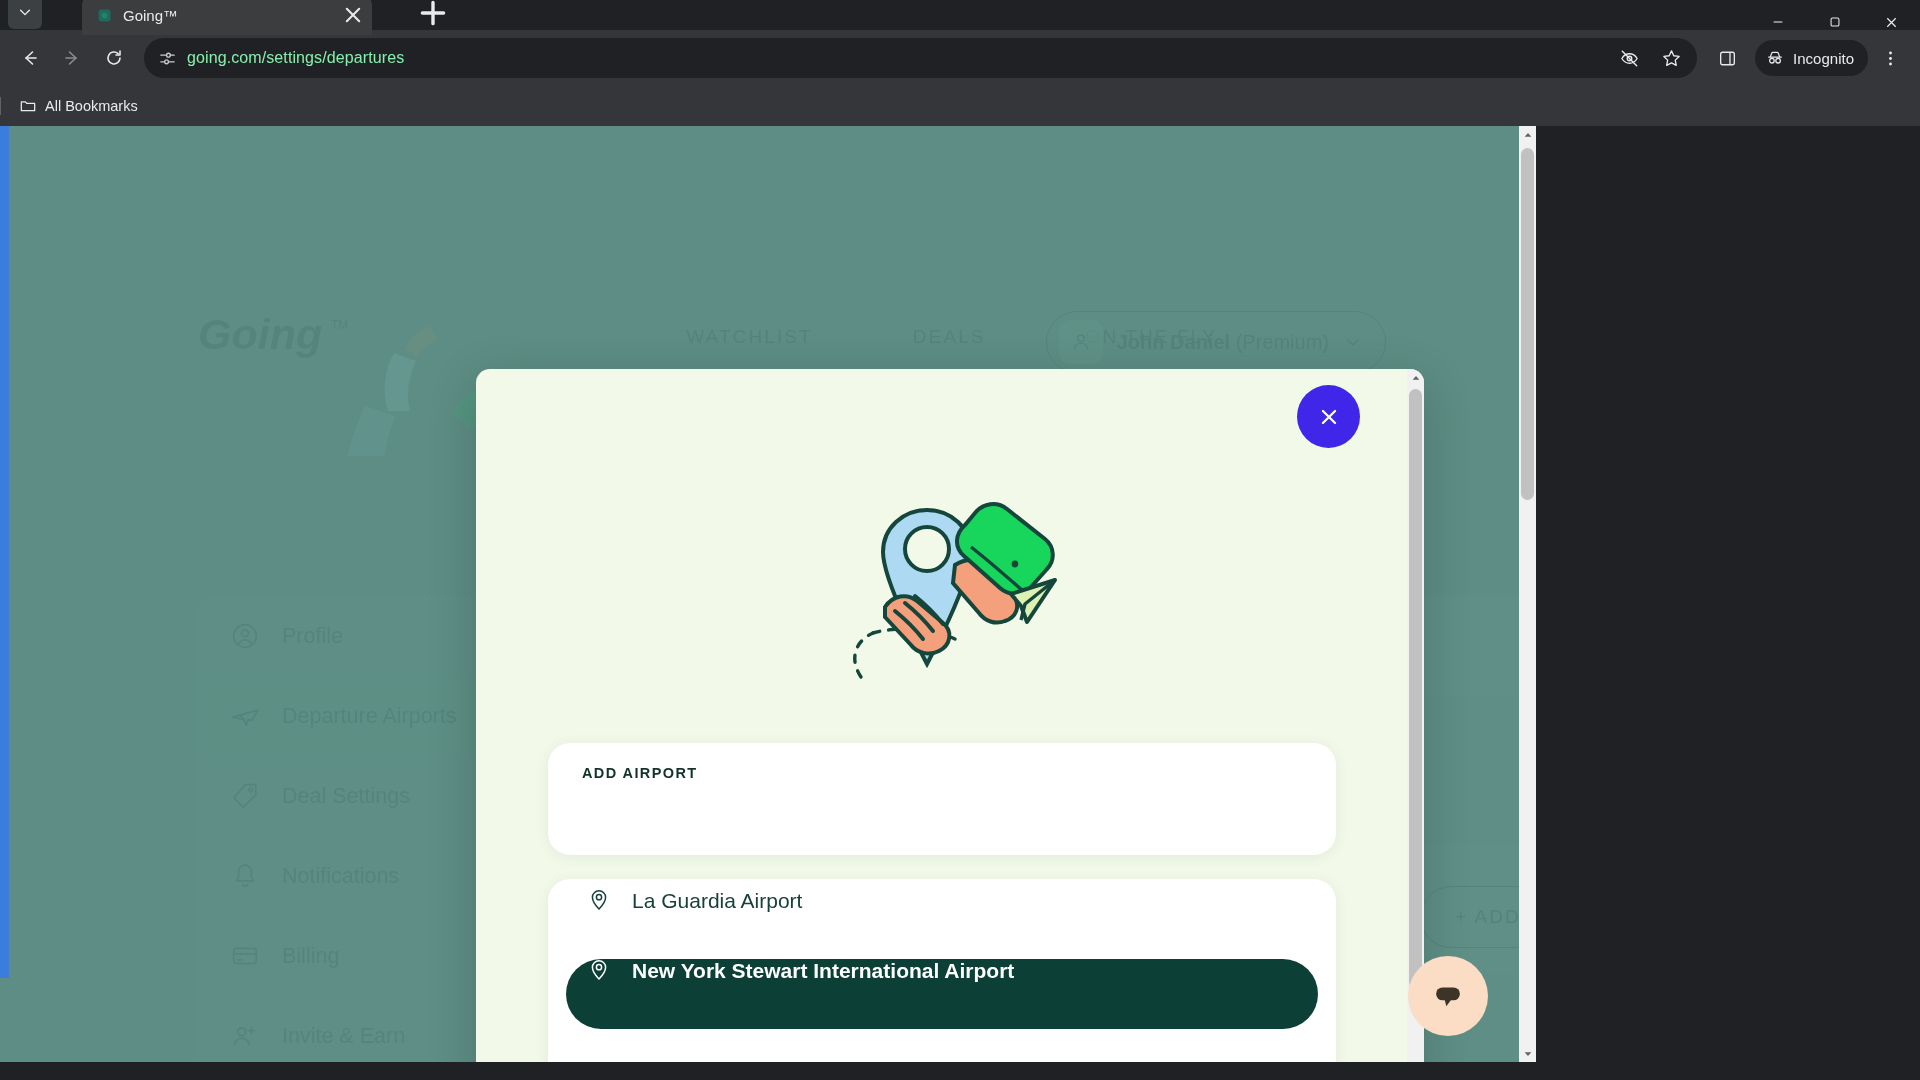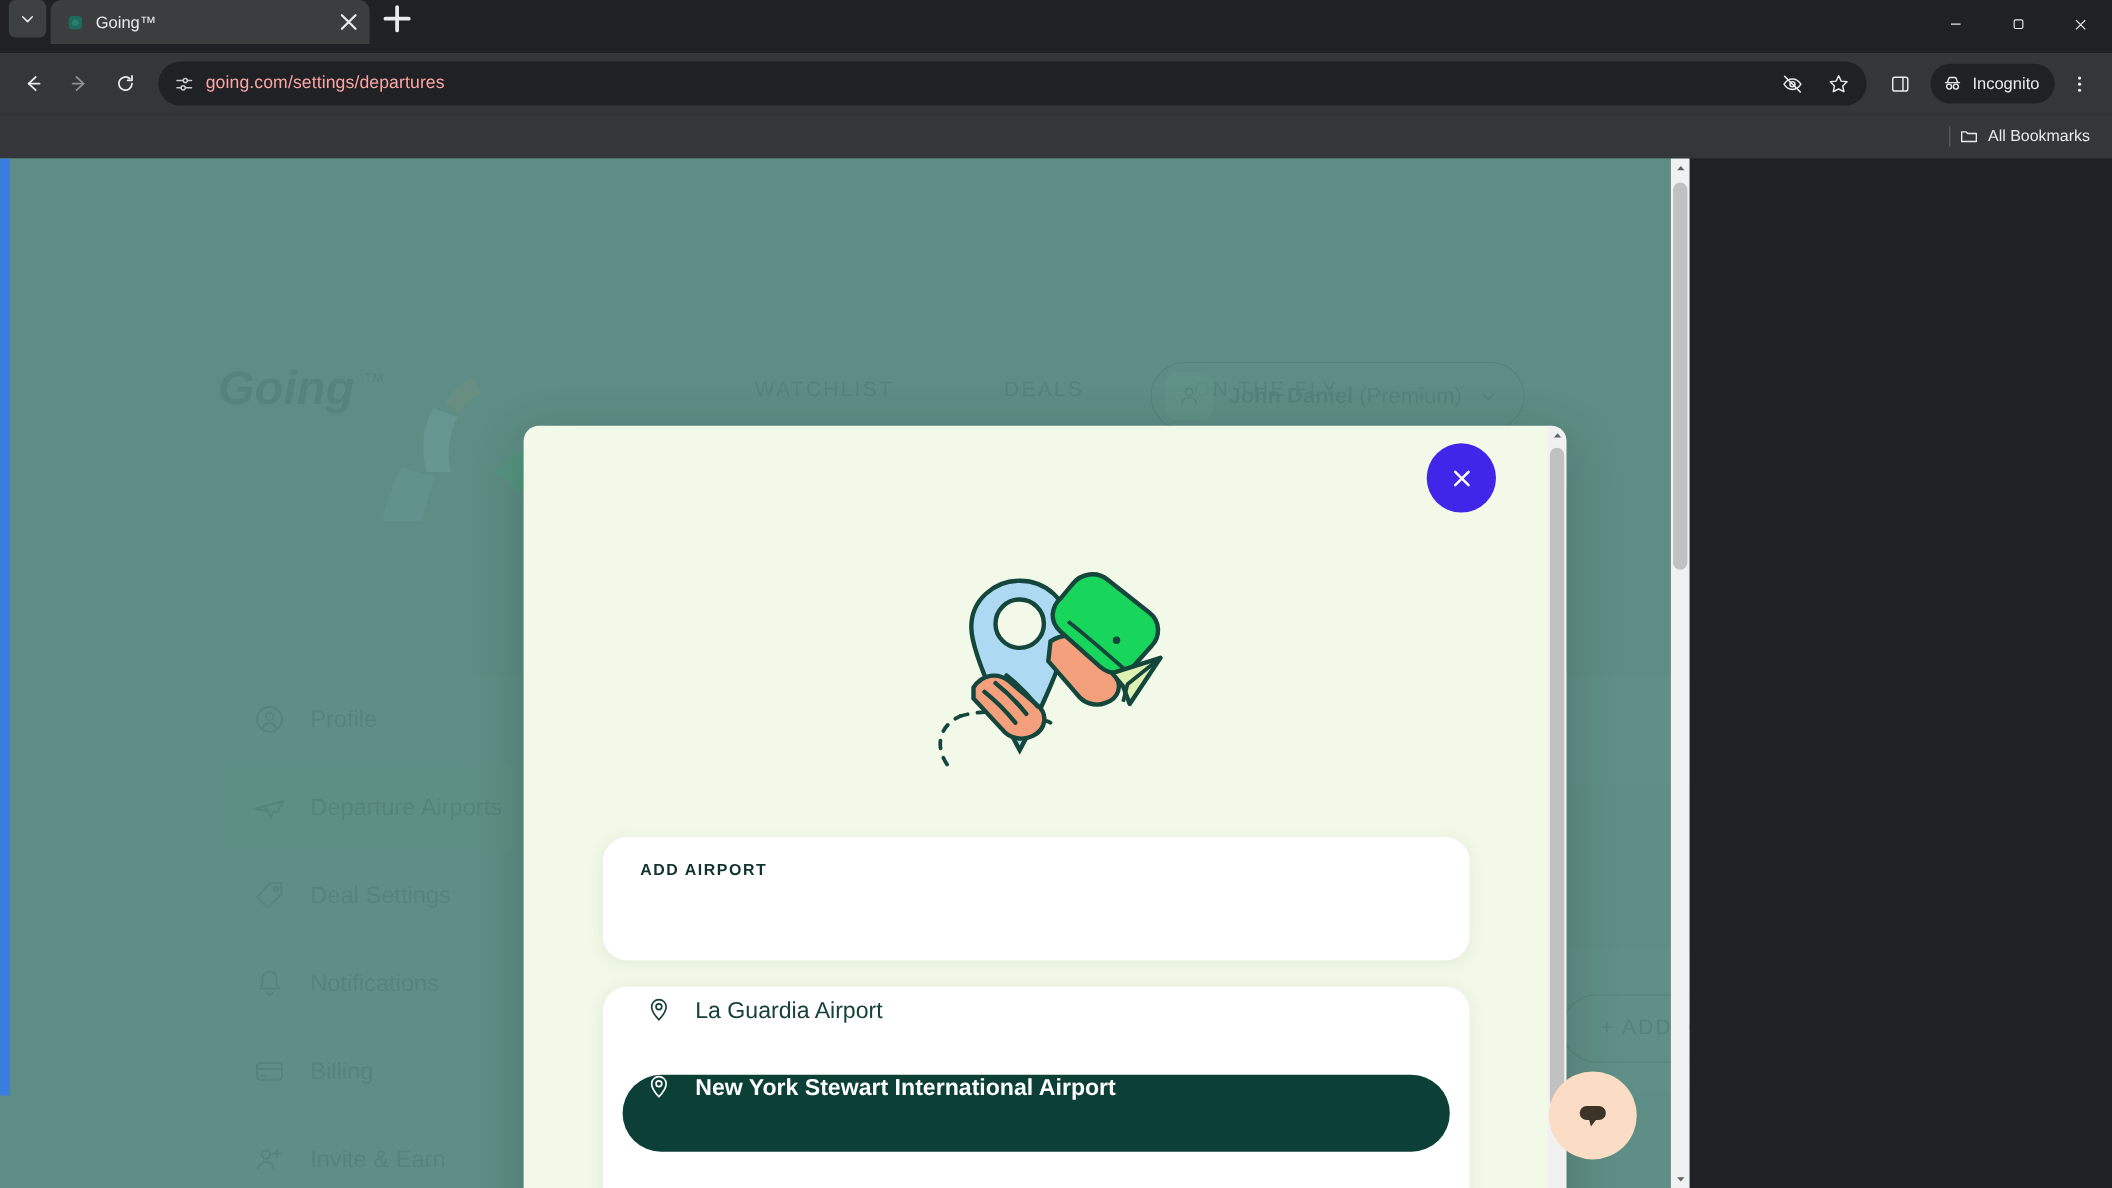--- a/index.html
+++ b/index.html
@@ -7,22 +7,23 @@
   body {
     font-family: "Liberation Sans", sans-serif;
     background: #202124;
     -webkit-font-smoothing: antialiased;
   }
 
   
   .browser { width: 1920px; height: 1080px; position: relative; }
 
   .tabstrip {
-    height: 48px; background: #202124; display: flex; align-items: flex-start;
+    height: 30px; background: #202124; display: flex; align-items: center;
     position: relative;
+    gap: 36px;
   }
   .tab-list-btn {
     width: 34px; height: 34px; margin: 0 4px 6px 8px; border-radius: 6px;
     background: #3c4043; display: flex; align-items: center; justify-content: center;
   }
   .tab-list-btn svg { width: 14px; height: 14px; }
   .tab {
     height: 40px; width: 290px; background: #3b3d3f; border-radius: 10px 10px 0 0;
     display: flex; align-items: center; padding: 0 8px 0 14px; gap: 10px;
     position: relative;
@@ -43,31 +44,31 @@
   .winctrls div { width: 57px; height: 44px; display: flex; align-items: center; justify-content: center; }
 
   .toolbar {
     height: 56px; background: #35363a; display: flex; align-items: center; padding: 0 10px; gap: 2px;
   }
   .tbtn { width: 40px; height: 40px; border-radius: 50%; display: flex; align-items: center; justify-content: center; }
   .omnibox {
     flex: 1; height: 40px; background: #202124; border-radius: 20px; display: flex;
     align-items: center; padding: 0 6px 0 14px; margin-left: 8px; gap: 10px;
   }
-  .omnibox .url { color: #fca5a5; font-size: 16px; flex: 1; letter-spacing: .1px; }
+  .omnibox .url { color: #86efac; font-size: 16px; flex: 1; letter-spacing: .1px; }
   .omni-right { display: flex; align-items: center; gap: 2px; }
   .incognito-pill {
     height: 36px; border-radius: 18px; background: #202124; display: flex; align-items: center;
     gap: 8px; padding: 0 14px 0 10px; margin-left: 6px;
   }
   .incognito-pill span { color: #e8eaed; font-size: 15px; }
 
   .bookmarkbar {
     height: 40px; background: #35363a; display: flex; align-items: center;
-    justify-content: flex-end; padding-right: 12px; 
+    padding-right: 12px; gap: 10px;
   }
   .bm-sep { width: 1px; height: 18px; background: #5f6368; }
   .allbm { display: flex; align-items: center; gap: 8px; padding: 4px 8px; border-radius: 6px; }
   .allbm span { color: #e8eaed; font-size: 14.5px; }
 
   
   .viewport {
     position: relative; width: 1536px; height: 936px; overflow: hidden;
     background: #5d8d84;
   }

